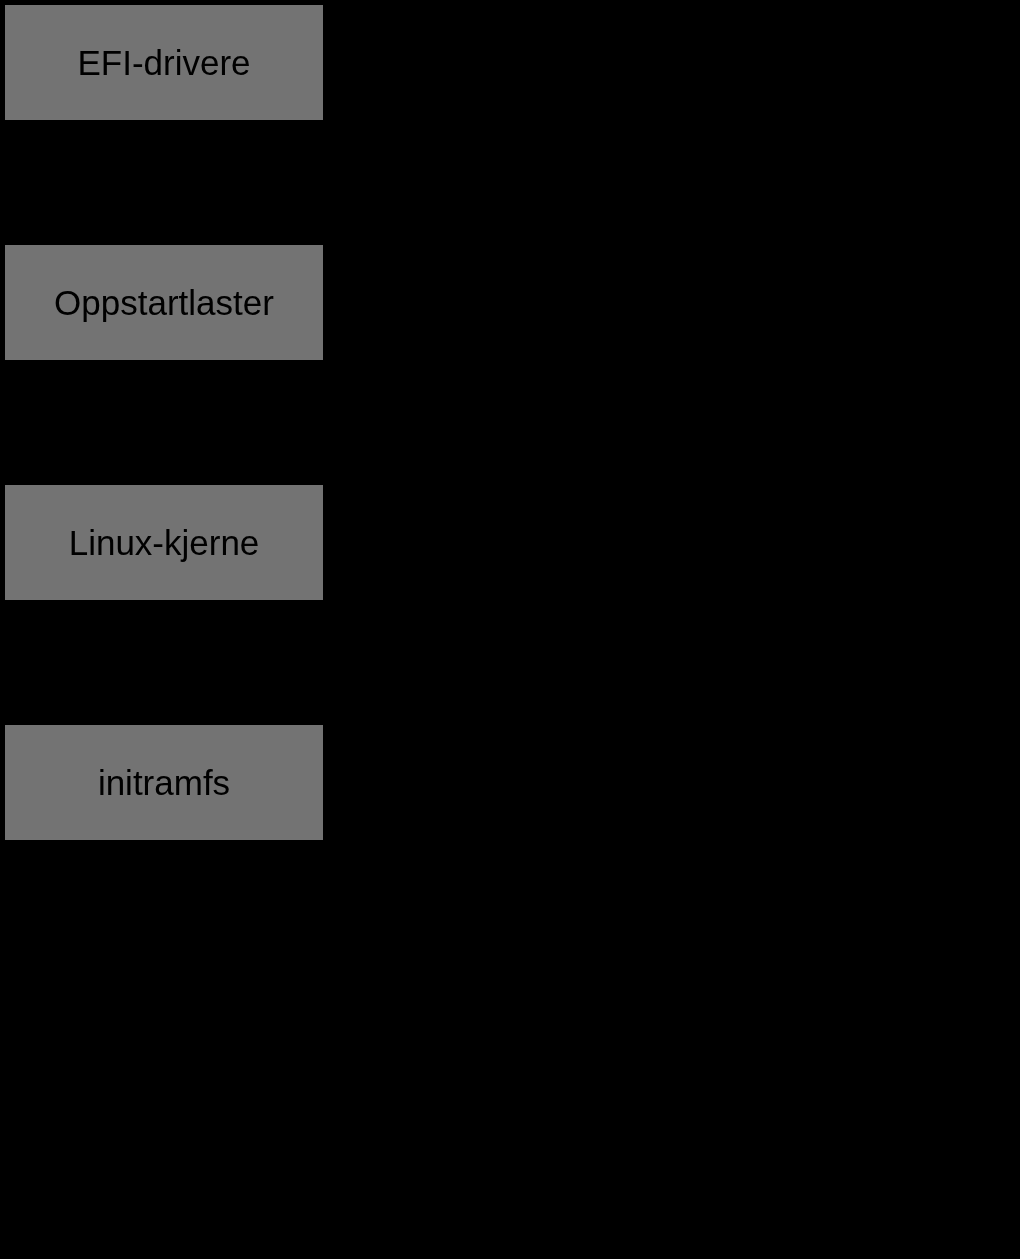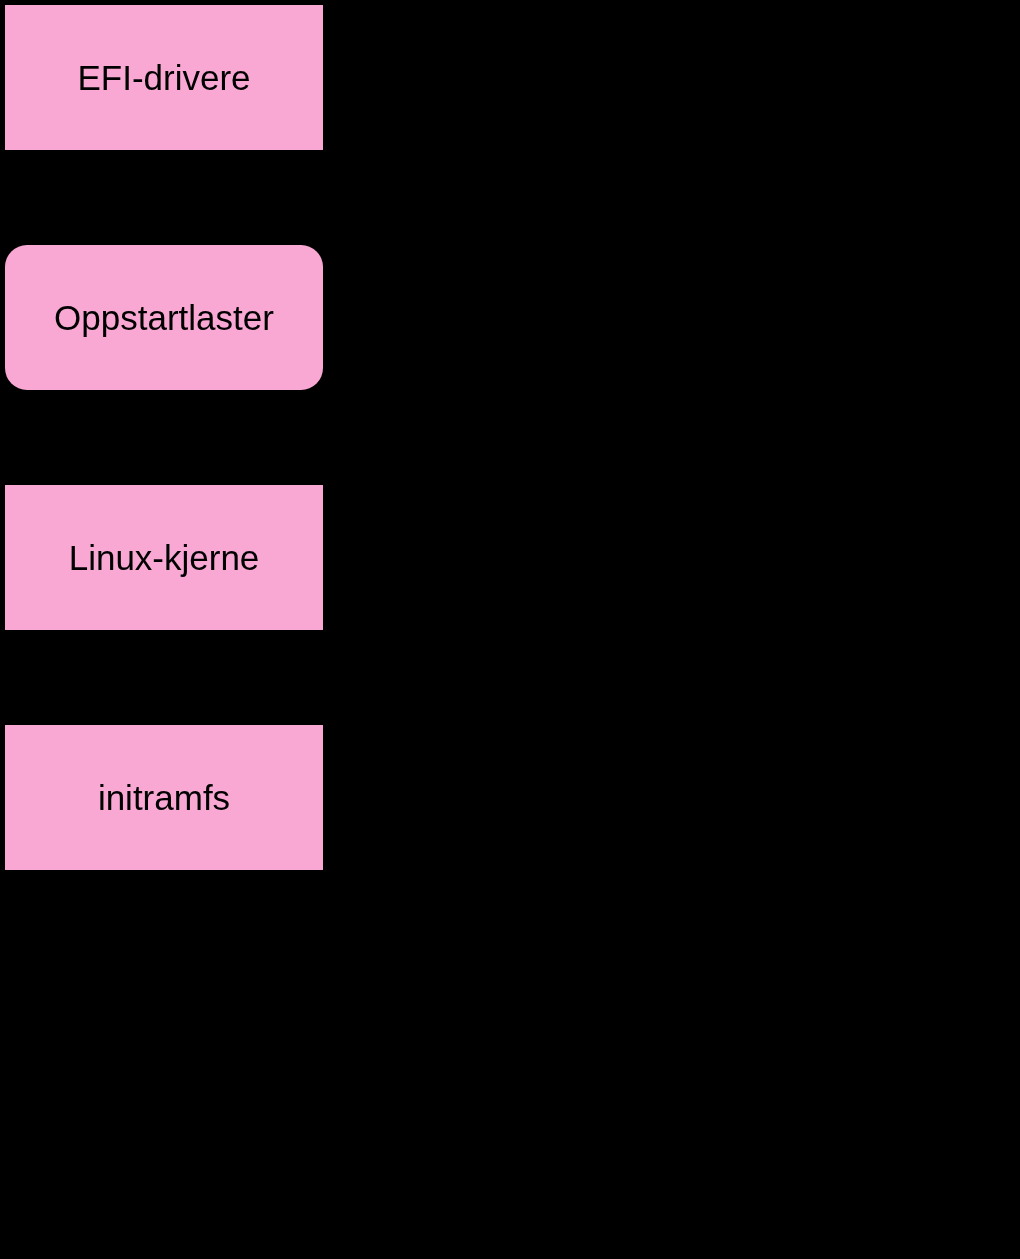--- a/index.html
+++ b/index.html
@@ -12,34 +12,34 @@
     width: 1020px;
     height: 1259px;
     background: #000000;
     overflow: hidden;
     font-family: "Liberation Sans", "DejaVu Sans", sans-serif;
   }
   .node {
     position: absolute;
     left: 5px;
     width: 318px;
-    height: 145px;
-    background: #f9a8d4;
+    height: 115px;
+    background: #737373;
     display: flex;
     align-items: center;
     justify-content: center;
   }
   .node span {
     color: #000000;
     font-size: 35px;
     line-height: 1;
     white-space: nowrap;
   }
   .node-1 { top: 5px; }
-  .node-2 { top: 245px; border-radius: 22px; }
+  .node-2 { top: 245px; }
   .node-3 { top: 485px; }
   .node-4 { top: 725px; }
   .node-5 { top: 965px; }
 </style>
 </head>
 <body>
 
 <div class="canvas">
 
   <div class="node node-1">

